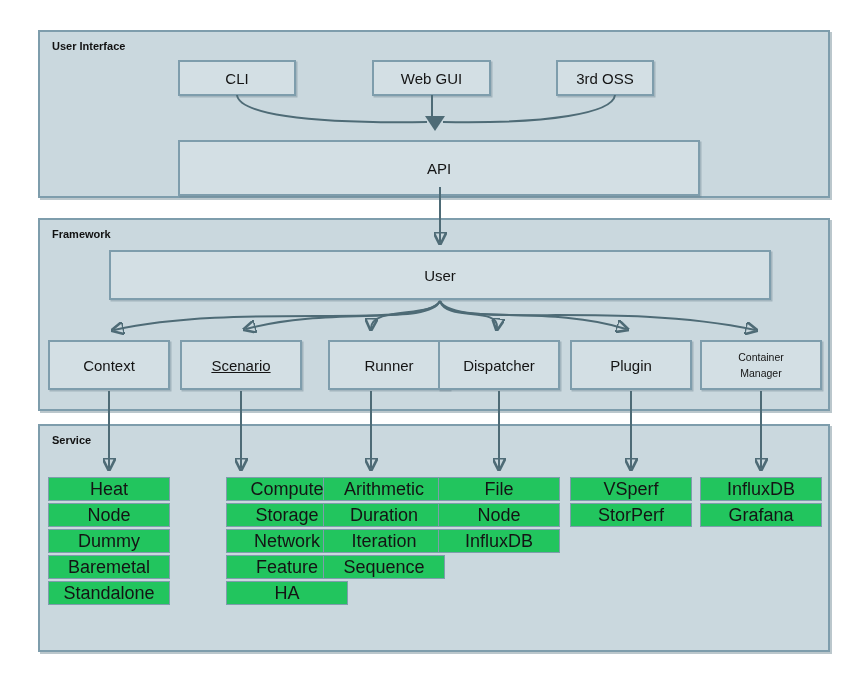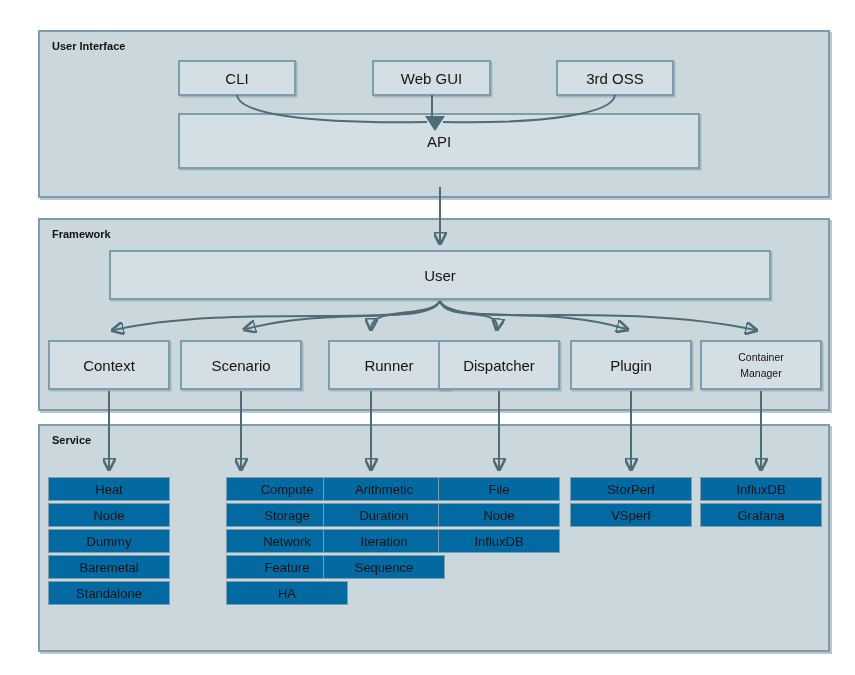--- a/index.html
+++ b/index.html
@@ -18,34 +18,34 @@
   #sec-fw{left:38px;top:218px;width:792px;height:193px;}
   #sec-svc{left:38px;top:424px;width:792px;height:228px;}
   .node{
     position:absolute;background:#d3dfe4;border:2px solid #7e9dac;
     box-shadow:1.5px 1.5px 0 rgba(105,130,142,.4);box-sizing:border-box;
     display:flex;align-items:center;justify-content:center;
     font-size:15px;text-align:center;
   }
   .box-cli{left:178px;top:60px;width:118px;height:36px;}
   .box-webgui{left:372px;top:60px;width:119px;height:36px;}
-  .box-oss{left:556px;top:60px;width:118px;height:36px;}
-  .box-api{left:178px;top:113px;width:522px;height:56px;}
+  .box-oss{left:556px;top:60px;width:98px;height:36px;}
+  .box-api{left:178px;top:140px;width:522px;height:56px;}
   .box-core{left:109px;top:250px;width:662px;height:50px;}
   .fw-box{top:340px;width:122px;height:50px;}
-  .fw-0{left:48px;}  .fw-1{left:180px;} .fw-2{left:310px;margin-left:18px;}
+  .fw-0{left:48px;}  .fw-1{left:180px;text-decoration:underline;} .fw-2{left:310px;margin-left:18px;}
   .fw-3{left:438px;text-align:right;} .fw-4{left:570px;} .fw-5{left:700px;}
   .fw-small{font-size:10.5px;line-height:1.55;white-space:pre-line;}
   .svc-col{position:absolute;top:477px;width:122px;}
   .col-0{left:48px;}  .col-1{left:180px;padding-left:46px;} .col-2{left:323px;}
   .col-3{left:438px;} .col-4{left:570px;} .col-5{left:700px;}
   .svc-cell{
-    background:#0369a1;border:1.5px solid #7e9dac;box-sizing:border-box;
+    background:#22c55e;border:1.5px solid #7e9dac;box-sizing:border-box;
     height:24px;margin-bottom:2px;display:flex;align-items:center;justify-content:center;
-    font-size:13px;
+    font-size:18px;
   }
   #connectors{position:absolute;left:0;top:0;width:855px;height:675px;pointer-events:none;}
   #connectors path,#connectors line{fill:none;stroke:#4e6b76;stroke-width:2;}
   #connectors .head{fill:#4e6b76;stroke:none;}
 </style>
 </head>
 <body>
 
 <div id="canvas">
 
@@ -92,22 +92,22 @@
     <div class="svc-cell">Duration</div>
     <div class="svc-cell">Iteration</div>
     <div class="svc-cell">Sequence</div>
   </div>
   <div class="svc-col col-3">
     <div class="svc-cell">File</div>
     <div class="svc-cell">Node</div>
     <div class="svc-cell">InfluxDB</div>
   </div>
   <div class="svc-col col-4">
+    <div class="svc-cell">VSperf</div>
     <div class="svc-cell">StorPerf</div>
-    <div class="svc-cell">VSperf</div>
   </div>
   <div class="svc-col col-5">
     <div class="svc-cell">InfluxDB</div>
     <div class="svc-cell">Grafana</div>
   </div>
 
   <svg id="connectors" viewBox="0 0 855 675" xmlns="http://www.w3.org/2000/svg">
     <defs>
       <marker id="arrow" viewBox="0 0 10 10" refX="7.5" refY="5" markerWidth="6.5" markerHeight="6.5" orient="auto-start-reverse">
         <path d="M0 0 L10 5 L0 10 z" fill="#4e6b76"></path>

